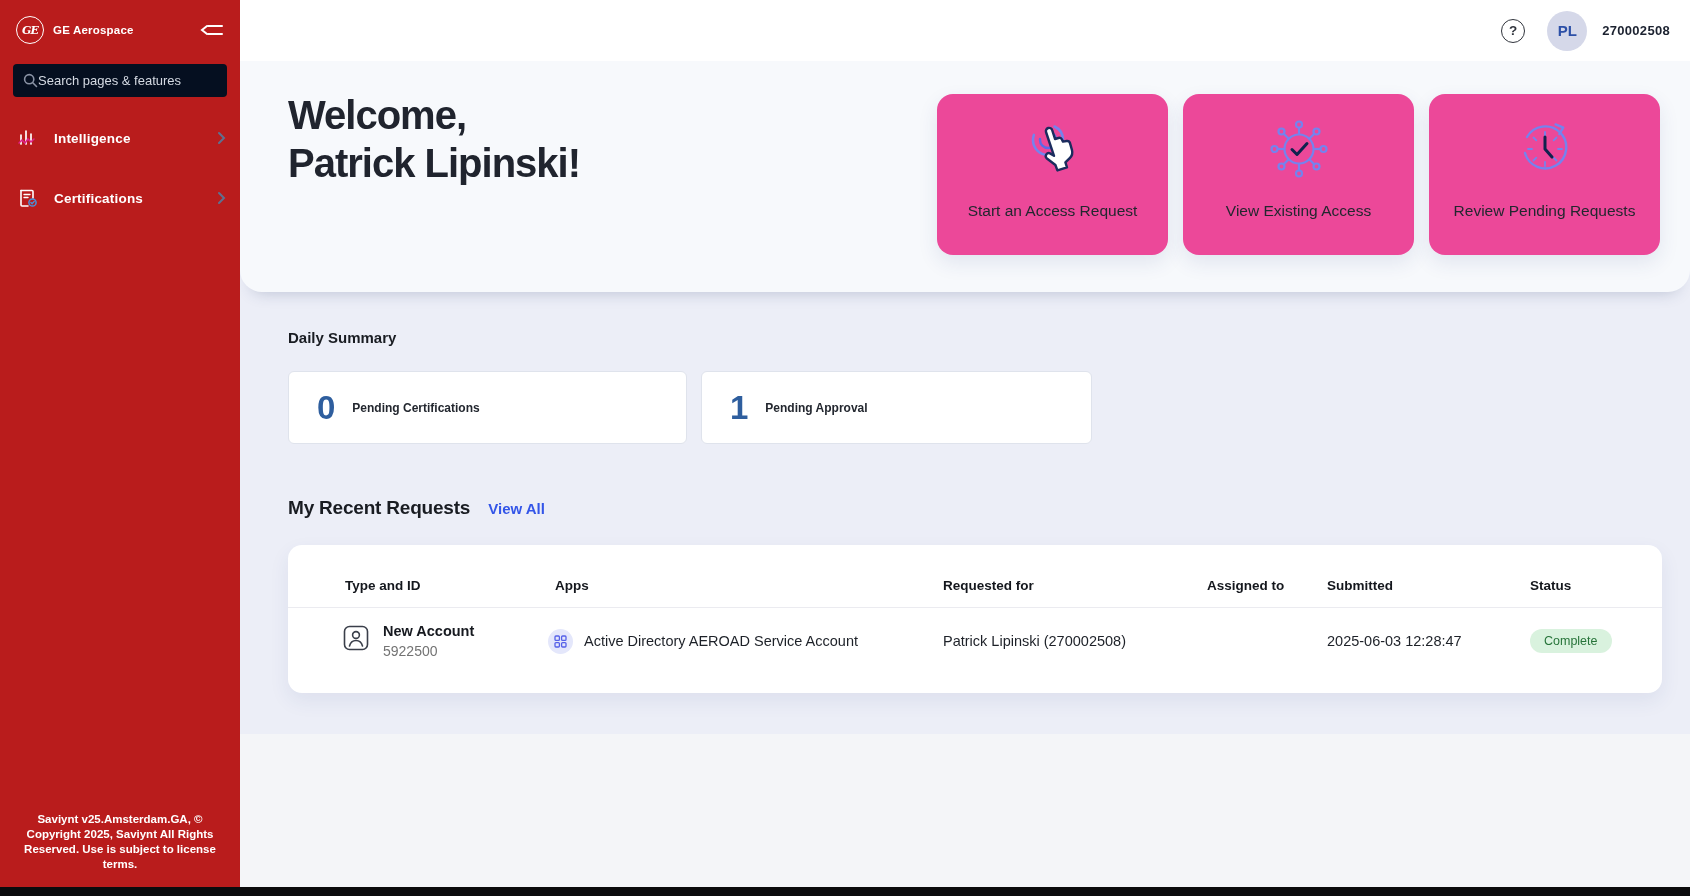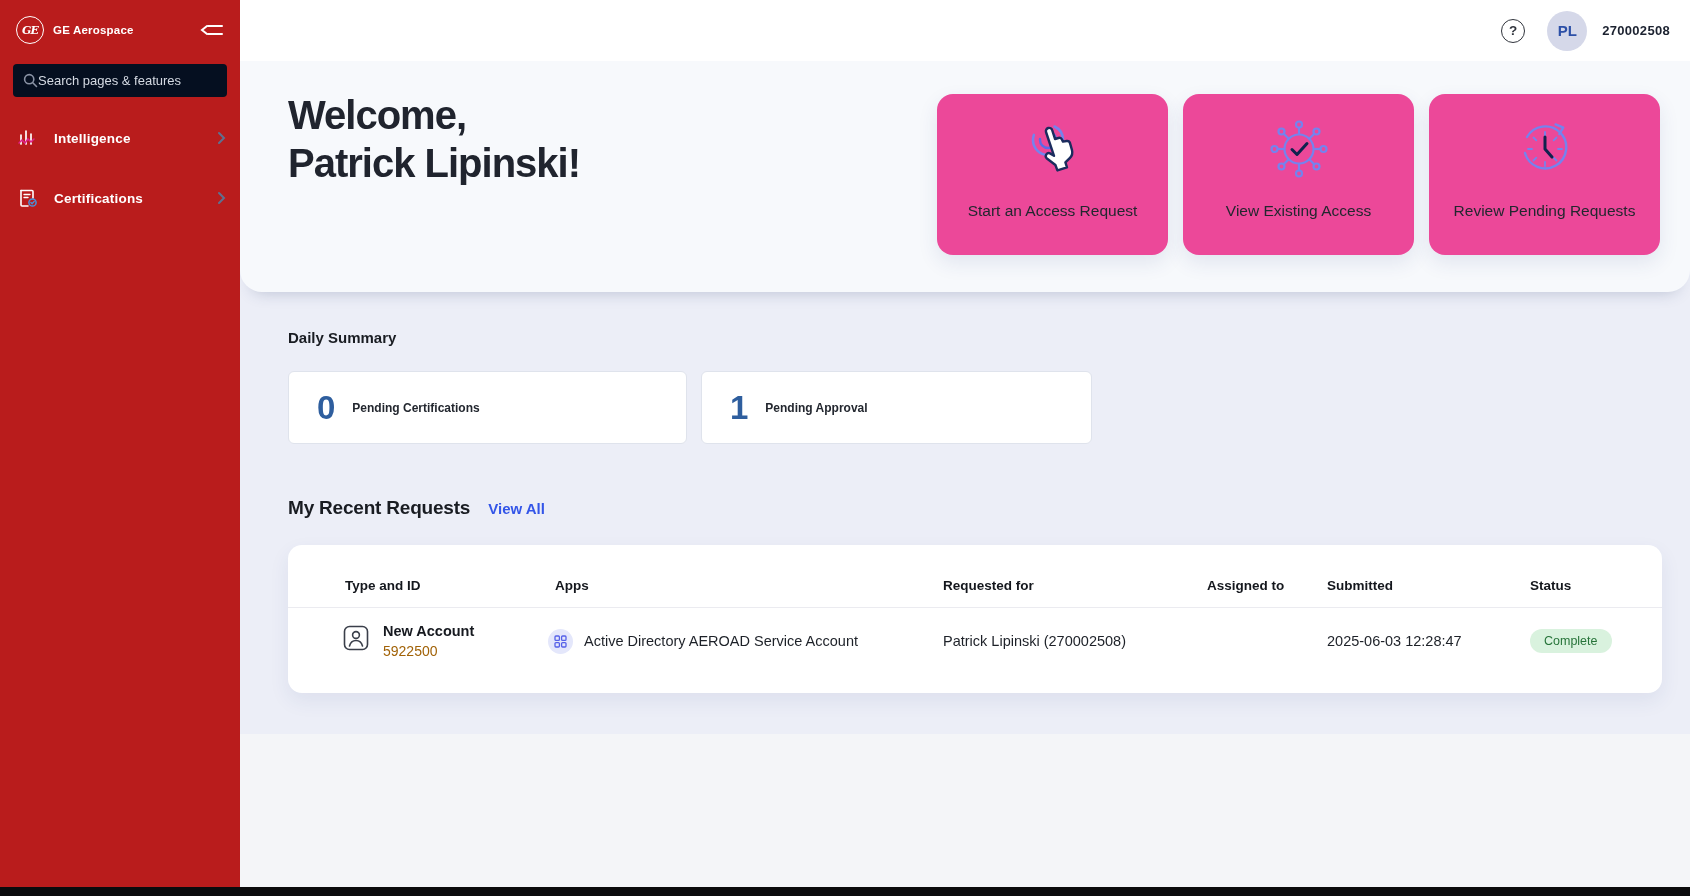--- a/index.html
+++ b/index.html
@@ -55,21 +55,21 @@
   .view-all { font-size:15px; font-weight:700; color:#3355e8; margin-left:18px; cursor:pointer; }
 
   .table-card { position:absolute; left:48px; top:545px; width:1374px; height:148px; background:#ffffff; border-radius:14px; box-shadow:0 8px 20px rgba(38,58,128,.08); }
   .tgrid { display:grid; grid-template-columns:210px 388px 264px 120px 203px 1fr; padding-left:57px; padding-right:24px; align-items:center; }
   .thead { padding-top:33px; }
   .th { font-size:13.5px; font-weight:700; color:#14171d; }
   .tdivider { border-bottom:1px solid #ebebf0; margin-top:14px; }
   .trow { padding-top:15px; }
   .cell-type { display:flex; align-items:flex-start; gap:12px; margin-left:-4px; }
   .type-text .type-name { font-size:14.5px; font-weight:700; color:#16191f; }
-  .type-text .type-id { font-size:14px; color:#a16207; margin-top:4px; }
+  .type-text .type-id { font-size:14px; color:#737373; margin-top:4px; }
   .cell-app { display:flex; align-items:center; gap:11px; margin-left:-7px; }
   .app-badge { width:25px; height:25px; border-radius:50%; background:#e4e7fb; display:flex; align-items:center; justify-content:center; }
   .app-name { font-size:14.5px; color:#1d2128; }
   .cell-text { font-size:14.5px; color:#1d2128; }
   .status-pill { display:inline-block; padding:5px 14px; border-radius:13px; background:#d9f2de; color:#27743a; font-size:12.5px; font-weight:400; }
 
   .lower-band { position:absolute; left:0; right:0; top:734px; bottom:0; background:#f4f5f8; }
   .bottom-bar { position:absolute; left:0; right:0; bottom:0; height:9px; background:#0b0b0d; z-index:20; }
 
   svg { display:block; }
@@ -136,20 +136,21 @@
         </span>
         <span class="nav-label">Certifications</span>
         <span class="nav-chevron">
           <svg width="9" height="14" viewBox="0 0 9 14" fill="none" stroke="#5e7190" stroke-width="2" stroke-linecap="round">
               <polyline points="2,2 7,7 2,12"></polyline>
             </svg>
         </span>
       </div>
     </nav>
 
+    <div class="sidebar-footer">Saviynt v25.Amsterdam.GA, © Copyright 2025, Saviynt All Rights Reserved. Use is subject to license terms.</div>
   </aside>
 
   <div class="main">
     <div class="topbar">
       <div class="topbar-right">
         <div class="help-btn">?</div>
         <div class="avatar">PL</div>
         <div class="user-id">270002508</div>
       </div>
     </div>

